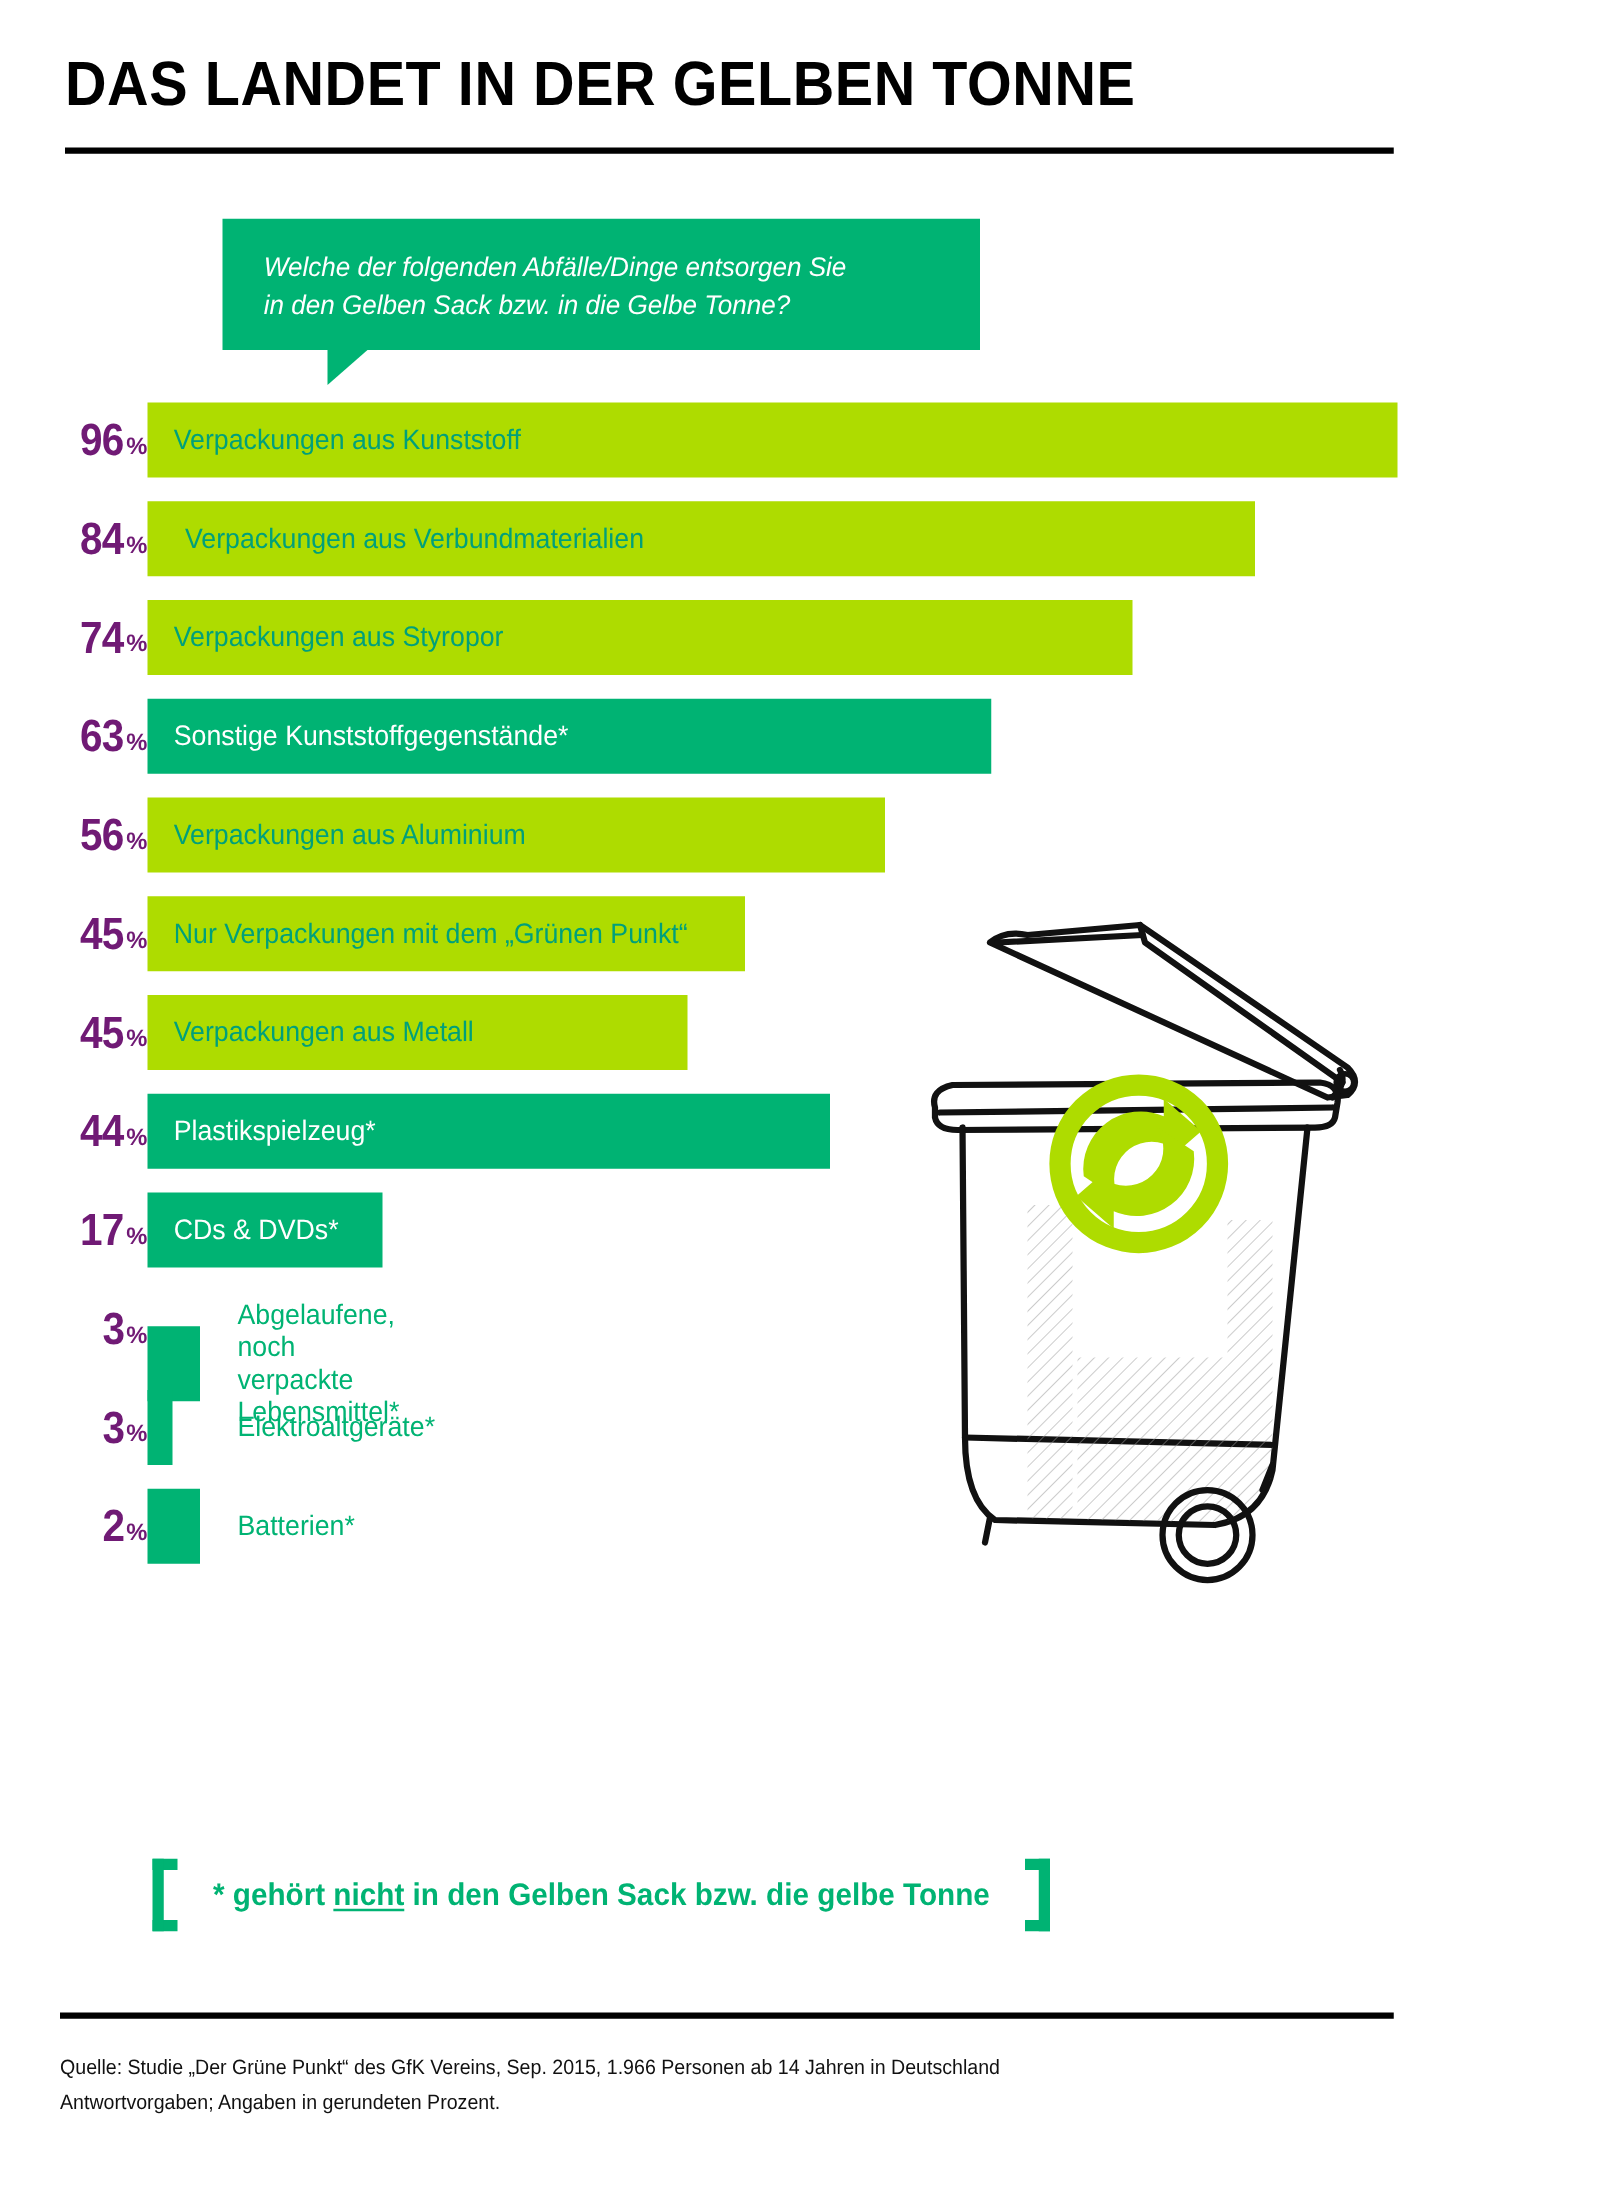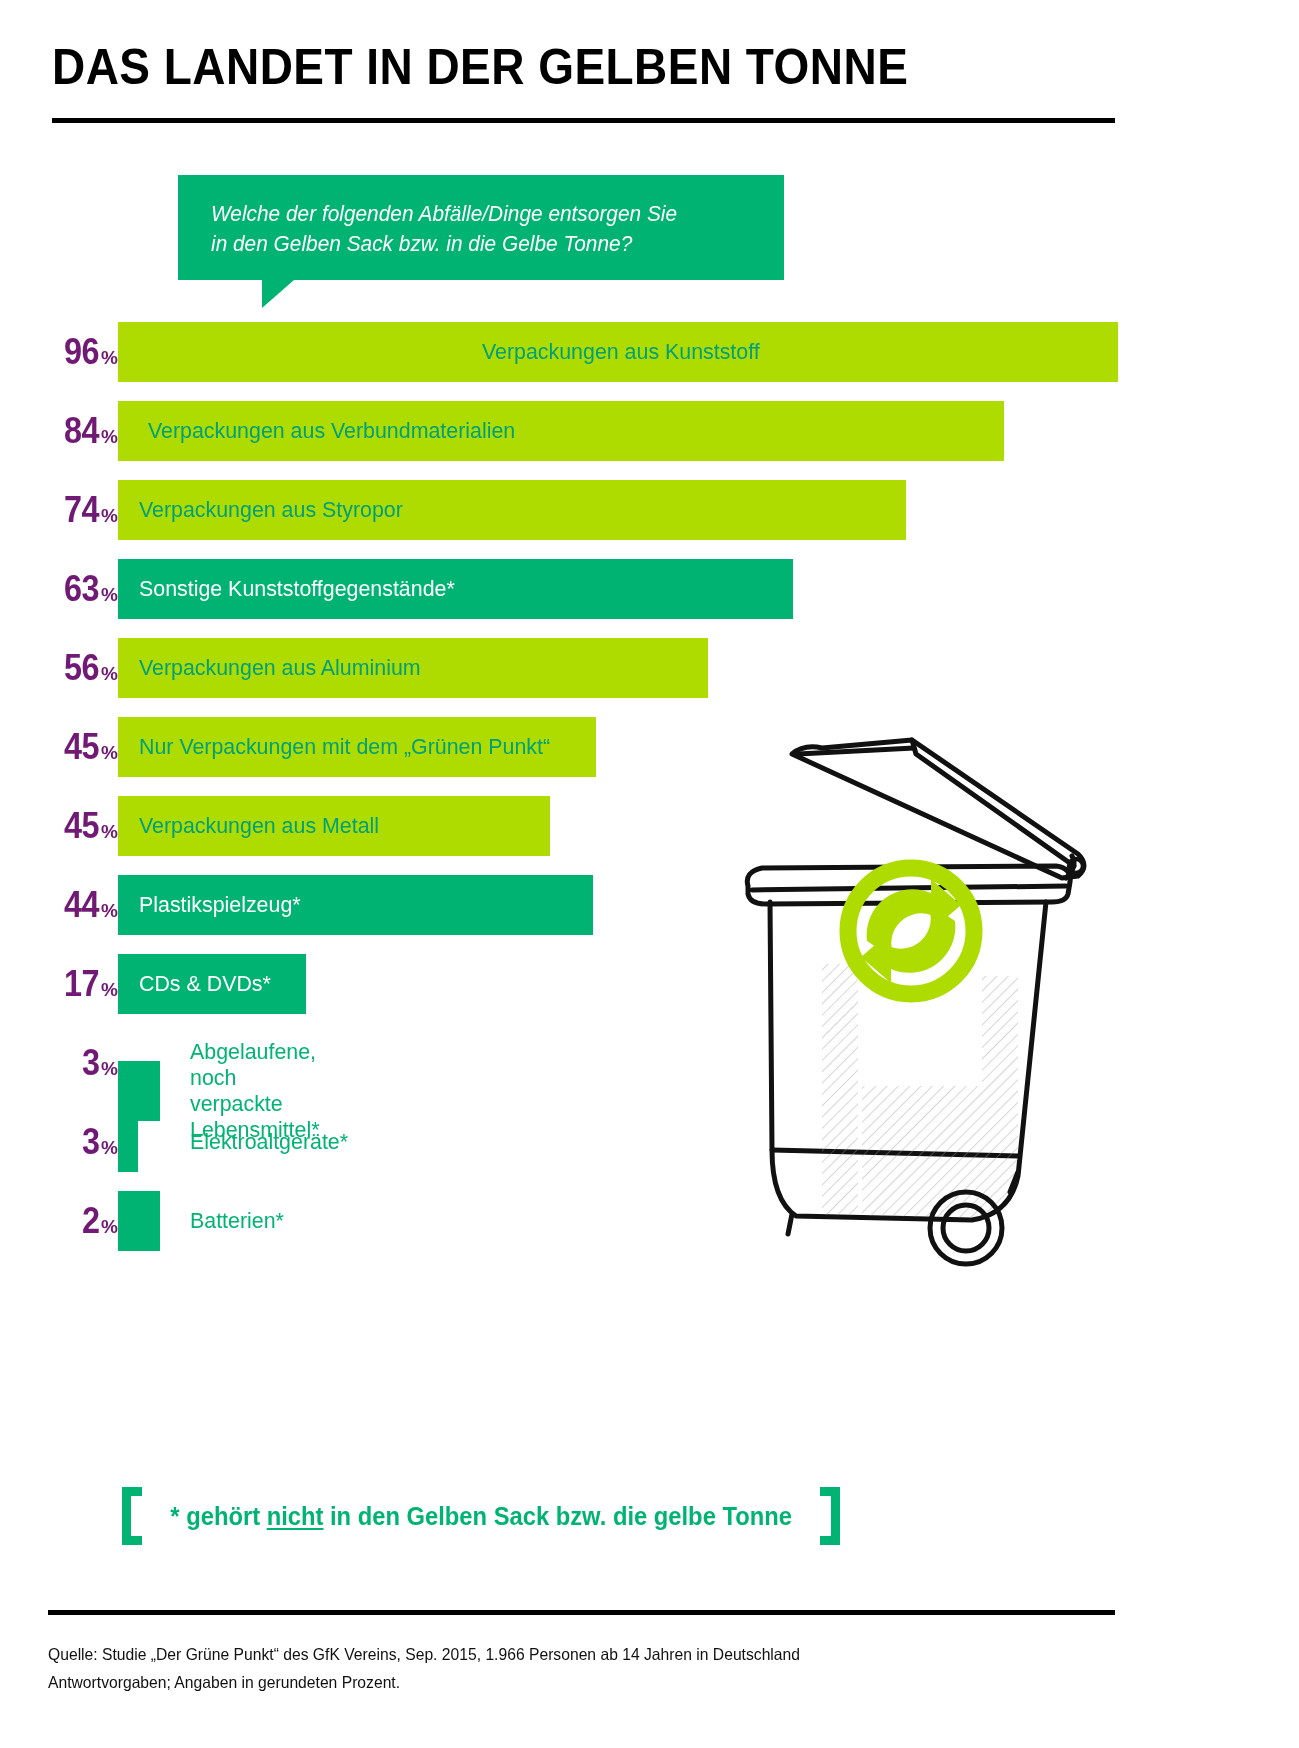--- a/index.html
+++ b/index.html
@@ -220,21 +220,21 @@
 in den Gelben Sack bzw. in die Gelbe Tonne?</div>
   </div>
   <div class="bubble-tail"></div>
 
   <div class="bars" id="bars-container">
       <div class="bar-row">
         <div class="pct">
           <span class="pct-num">96</span>
           <span class="pct-sign">%</span>
         </div>
-        <div class="bar lime" style="width: 1000px; justify-content: center;">
+        <div class="bar lime" style="width: 1000px;">
           <div class="bar-label">Verpackungen aus Kunststoff</div>
         </div>
       </div>
       <div class="bar-row">
         <div class="pct">
           <span class="pct-num">84</span>
           <span class="pct-sign">%</span>
         </div>
         <div class="bar lime" style="width: 886px; padding-left: 30px;">
           <div class="bar-label">Verpackungen aus Verbundmaterialien</div>
@@ -283,21 +283,21 @@
         </div>
         <div class="bar lime" style="width: 432px;">
           <div class="bar-label">Verpackungen aus Metall</div>
         </div>
       </div>
       <div class="bar-row">
         <div class="pct">
           <span class="pct-num">44</span>
           <span class="pct-sign">%</span>
         </div>
-        <div class="bar teal" style="width: 475px;">
+        <div class="bar teal" style="width: 546px;">
           <div class="bar-label">Plastikspielzeug*</div>
         </div>
       </div>
       <div class="bar-row">
         <div class="pct">
           <span class="pct-num">17</span>
           <span class="pct-sign">%</span>
         </div>
         <div class="bar teal" style="width: 188px;">
           <div class="bar-label">CDs &amp; DVDs*</div>

